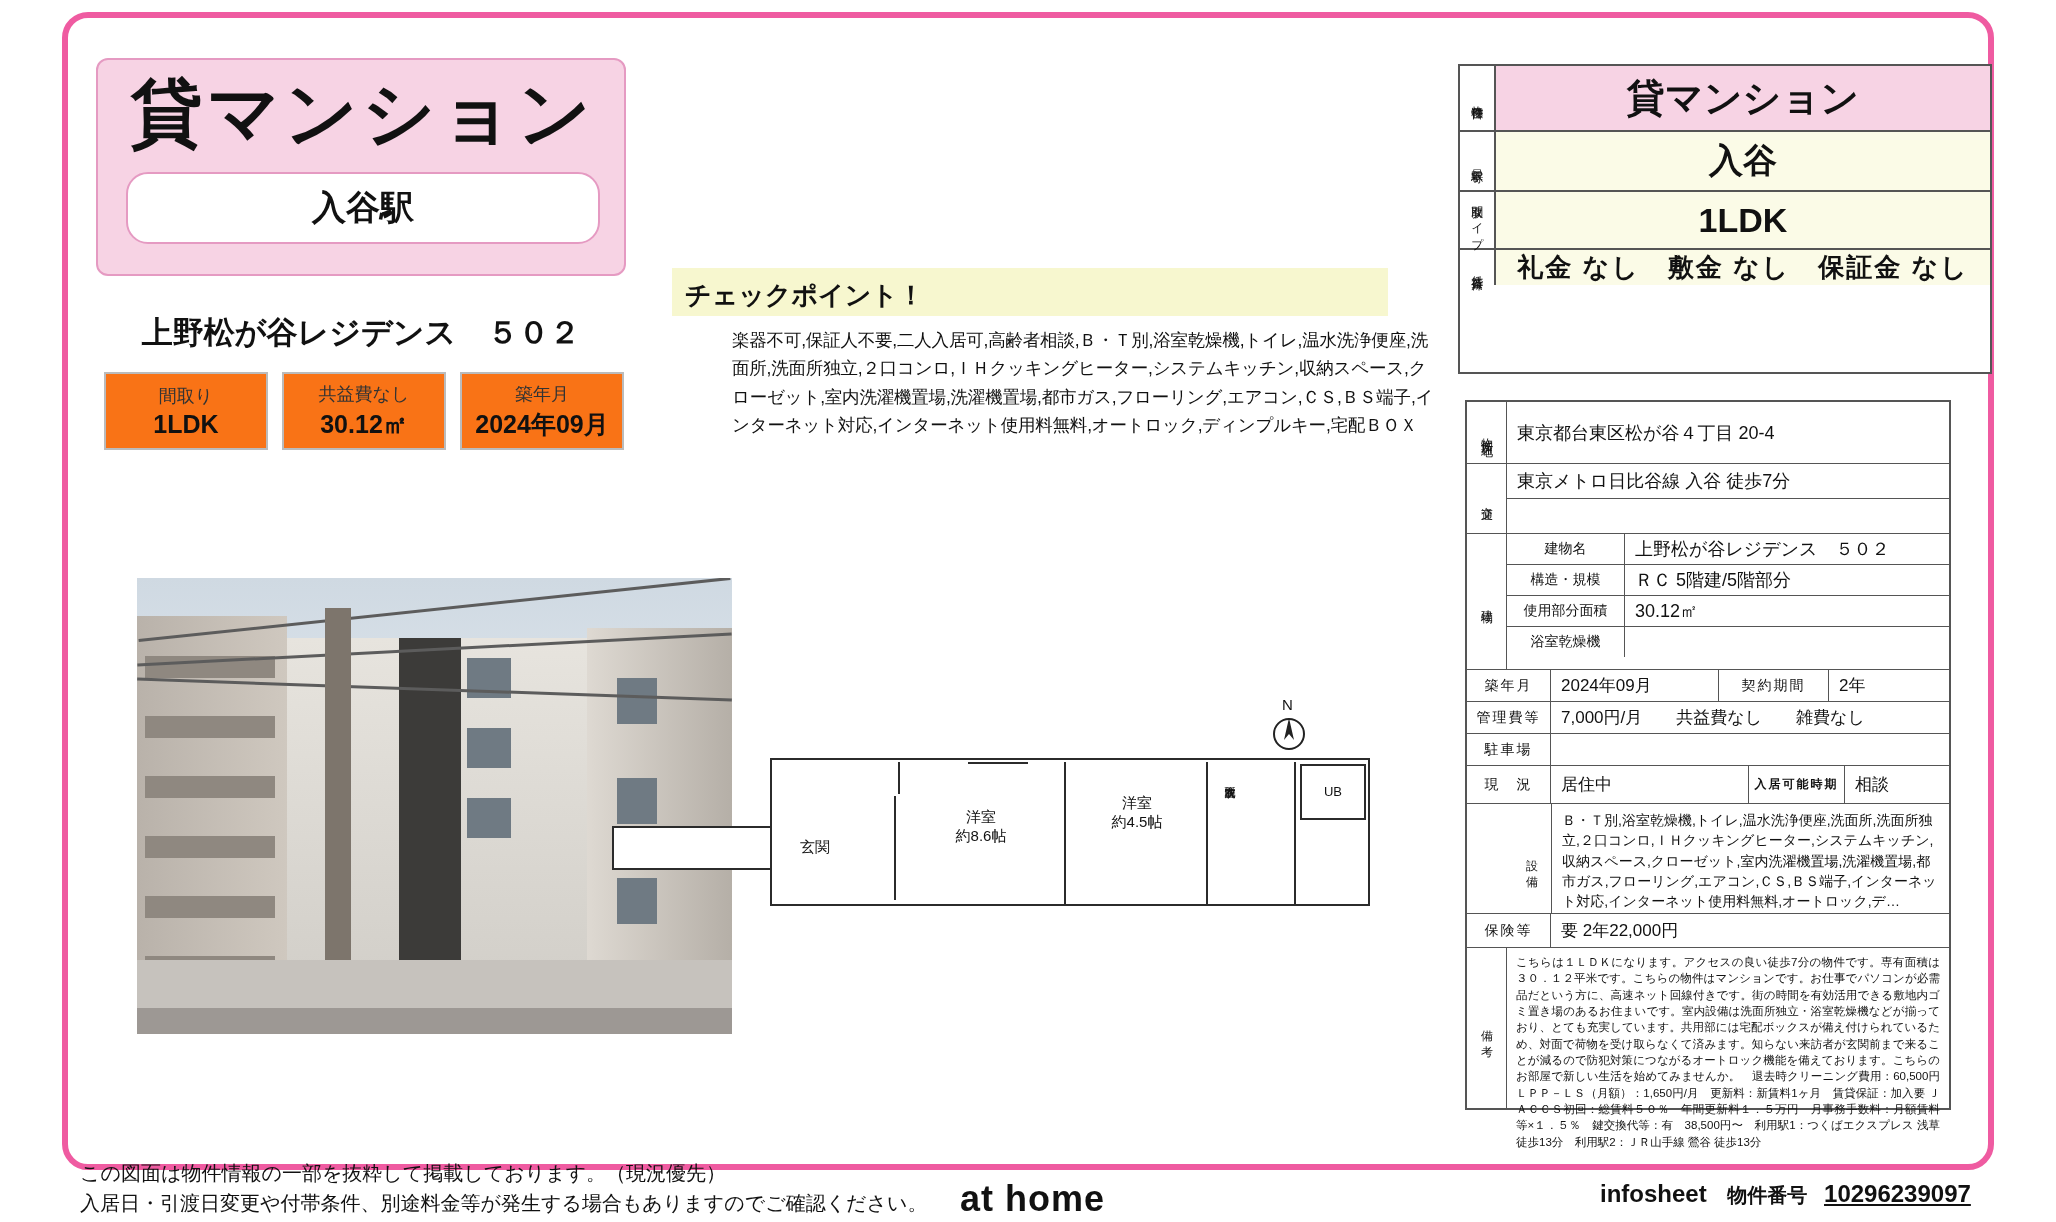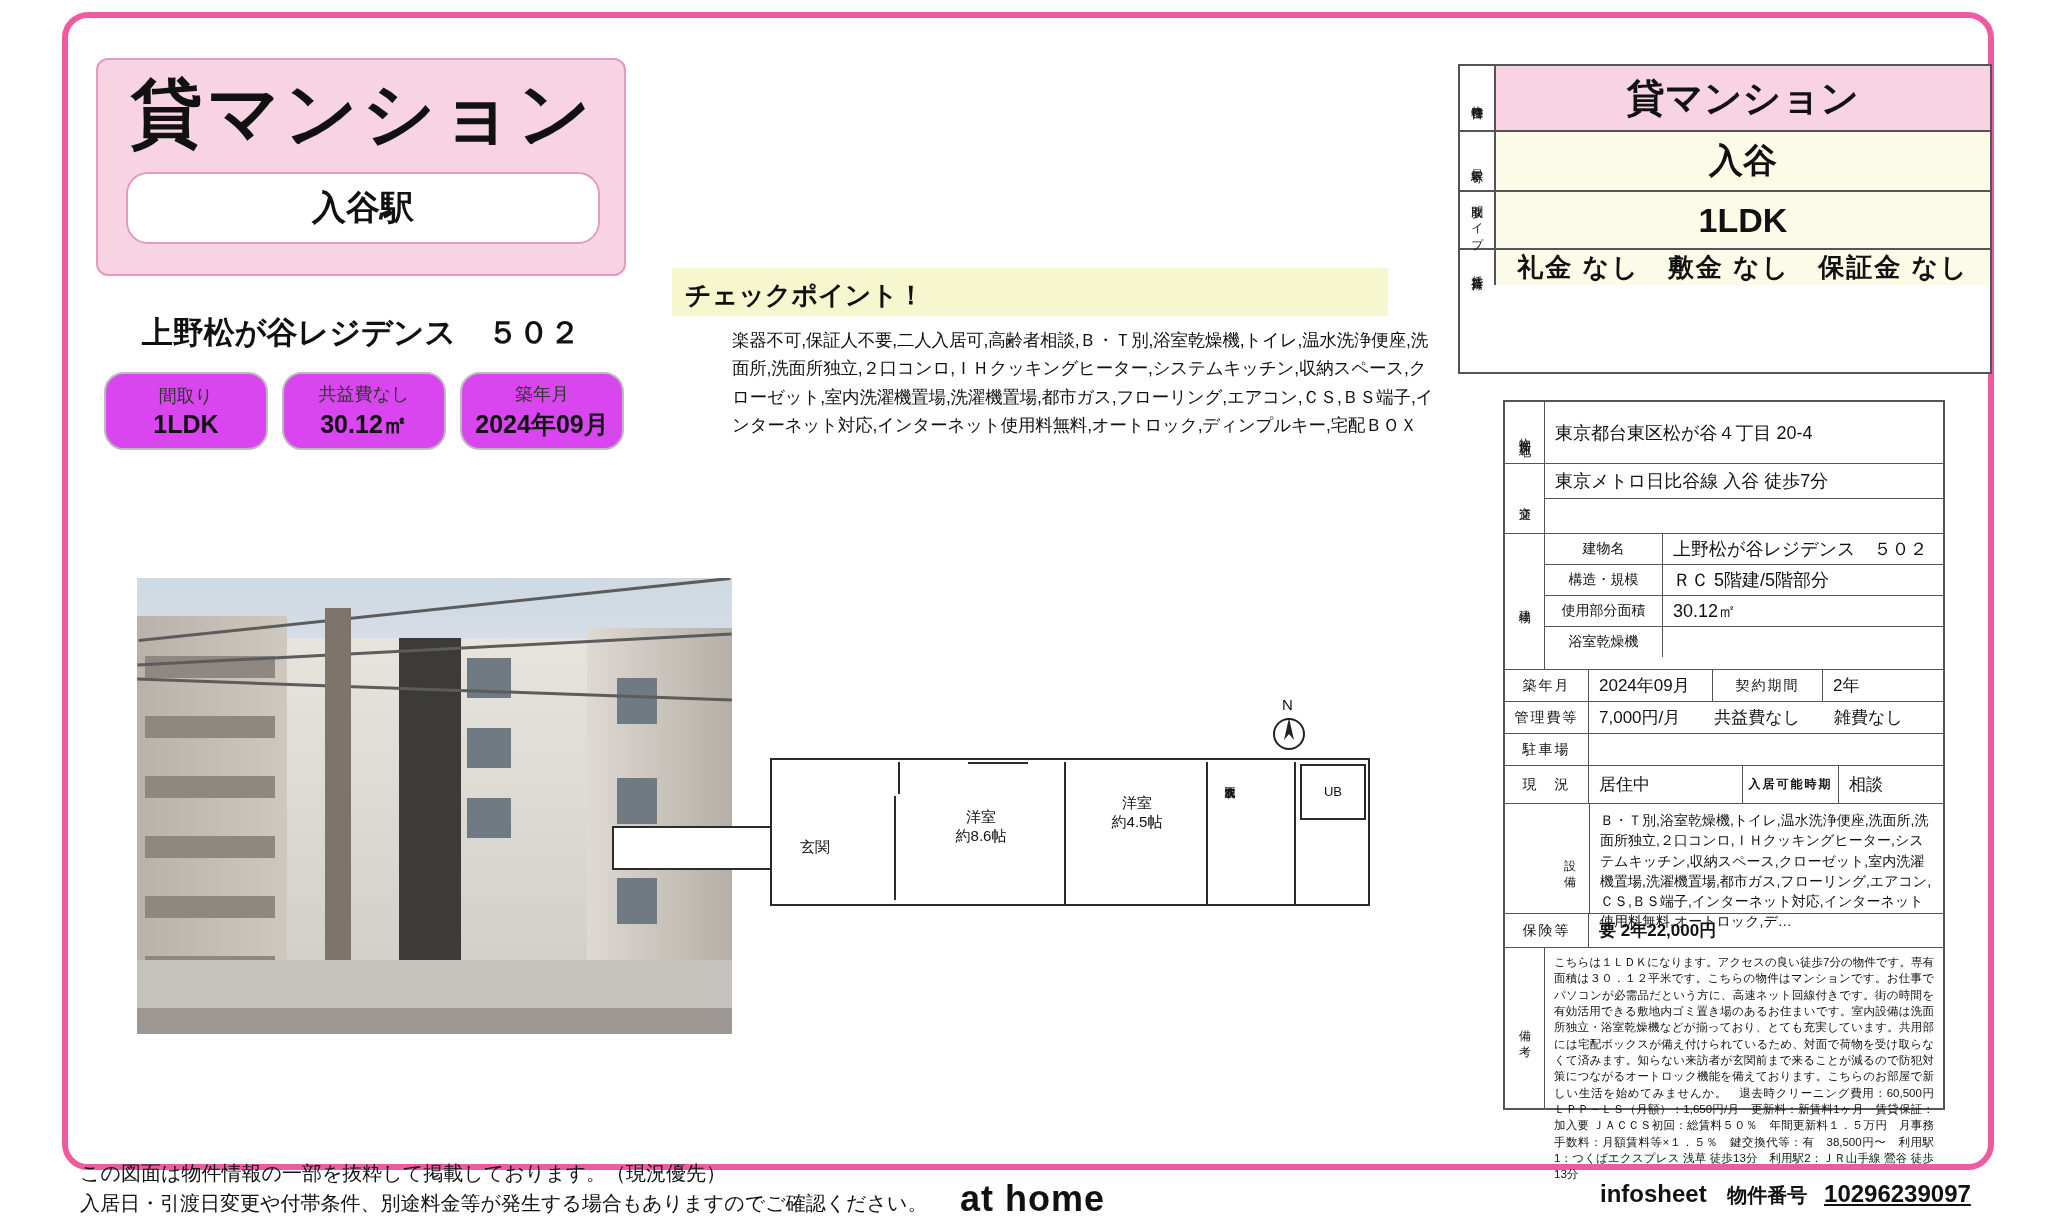--- a/index.html
+++ b/index.html
@@ -38,21 +38,21 @@
   }
   .bldg-name{
     position:absolute;left:96px;top:312px;width:530px;text-align:center;
     font-size:31px;font-weight:bold;
   }
   .spec-row{
     position:absolute;left:104px;top:372px;width:520px;height:78px;
     display:flex;gap:14px;
   }
   .spec-cell{
-    flex:1;border:2px solid #bbb;border-radius:20px;background:#d946ef;
+    flex:1;border:2px solid #bbb;border-radius:0;background:#f97316;
     display:flex;flex-direction:column;align-items:center;justify-content:center;
     box-sizing:border-box;
   }
   .spec-cell .lbl{font-size:18px;color:#333;margin-bottom:2px;}
   .spec-cell .val{font-size:25px;font-weight:bold;}
   .photo{
     position:absolute;left:137px;top:578px;width:595px;height:456px;
     background:#8d9aa5;overflow:hidden;border:0;
   }
   .photo .sky{position:absolute;left:0;top:0;width:100%;height:100%;
@@ -115,21 +115,21 @@
     font-size:12px;line-height:1.05;text-align:center;
     writing-mode:vertical-rl;letter-spacing:1px;padding:4px 0;box-sizing:border-box;
   }
   .rtop .cell{flex:1;display:flex;align-items:center;justify-content:center;}
   .r-type{background:#f7d3e4;height:64px;font-size:38px;font-weight:bold;}
   .r-station{height:58px;font-size:34px;font-weight:bold;background:#fbfbe7;}
   .r-madori{height:56px;font-size:34px;font-weight:bold;background:#fbfbe7;}
   .r-rent{height:62px;font-size:38px;font-weight:bold;background:#fbfbe7;}
   .r-cond{height:64px;font-size:26px;font-weight:bold;background:#fbfbe7;letter-spacing:2px;}
 
-  .rdetail{left:1503px;top:400px;width:442px;height:710px;}
+  .rdetail{left:1465px;top:400px;width:486px;height:710px;}
   .drow{display:flex;border-bottom:1px solid #555;box-sizing:border-box;}
   .dlabel{
     flex:0 0 40px;border-right:1px solid #555;font-size:12px;
     display:flex;align-items:center;justify-content:center;text-align:center;
     writing-mode:vertical-rl;letter-spacing:2px;padding:3px 0;box-sizing:border-box;
   }
   .dval{flex:1;padding:6px 10px;font-size:18px;display:flex;align-items:center;box-sizing:border-box;}
   .sub-table{flex:1;display:flex;flex-direction:column;}
   .sub-row{display:flex;border-bottom:1px solid #555;min-height:30px;box-sizing:border-box;}
   .sub-row:last-child{border-bottom:0;}
@@ -318,21 +318,21 @@
       <div class="dval" style="flex:1;font-size:17px;border-right:1px solid #555;">居住中</div>
       <div class="dlabel" style="writing-mode:horizontal-tb;flex:0 0 96px;font-size:12px;line-height:1.2;text-align:center;font-weight:bold;">入居可能時期</div>
       <div class="dval" style="flex:0 0 104px;font-size:17px;">相談</div>
     </div>
     <div class="drow" style="height:110px;padding-left:45px;">
       <div class="dlabel">設　備</div>
       <div class="equip">Ｂ・Ｔ別,浴室乾燥機,トイレ,温水洗浄便座,洗面所,洗面所独立,２口コンロ,ＩＨクッキングヒーター,システムキッチン,収納スペース,クローゼット,室内洗濯機置場,洗濯機置場,都市ガス,フローリング,エアコン,ＣＳ,ＢＳ端子,インターネット対応,インターネット使用料無料,オートロック,デ…</div>
     </div>
     <div class="drow" style="height:34px;">
       <div class="dlabel" style="writing-mode:horizontal-tb;flex:0 0 84px;font-size:14px;">保険等</div>
-      <div class="dval" style="font-size:17px;font-weight:bold;">要 2年22,000円</div>
+      <div class="dval" style="font-size:17px;">要 2年22,000円</div>
     </div>
     <div class="drow" style="height:162px;border-bottom:0;">
       <div class="dlabel">備　考</div>
       <div class="remark">こちらは１ＬＤＫになります。アクセスの良い徒歩7分の物件です。専有面積は３０．１２平米です。こちらの物件はマンションです。お仕事でパソコンが必需品だという方に、高速ネット回線付きです。街の時間を有効活用できる敷地内ゴミ置き場のあるお住まいです。室内設備は洗面所独立・浴室乾燥機などが揃っており、とても充実しています。共用部には宅配ボックスが備え付けられているため、対面で荷物を受け取らなくて済みます。知らない来訪者が玄関前まで来ることが減るので防犯対策につながるオートロック機能を備えております。こちらのお部屋で新しい生活を始めてみませんか。　退去時クリーニング費用：60,500円　ＬＰＰ－ＬＳ（月額）：1,650円/月　更新料：新賃料1ヶ月　賃貸保証：加入要 ＪＡＣＣＳ初回：総賃料５０％　年間更新料１．５万円　月事務手数料：月額賃料等×１．５％　鍵交換代等：有　38,500円〜　利用駅1：つくばエクスプレス 浅草 徒歩13分　利用駅2：ＪＲ山手線 鶯谷 徒歩13分</div>
     </div>
   </div>
 
   <div class="foot-note">
     <div>この図面は物件情報の一部を抜粋して掲載しております。（現況優先）</div>
     <div>入居日・引渡日変更や付帯条件、別途料金等が発生する場合もありますのでご確認ください。</div>

